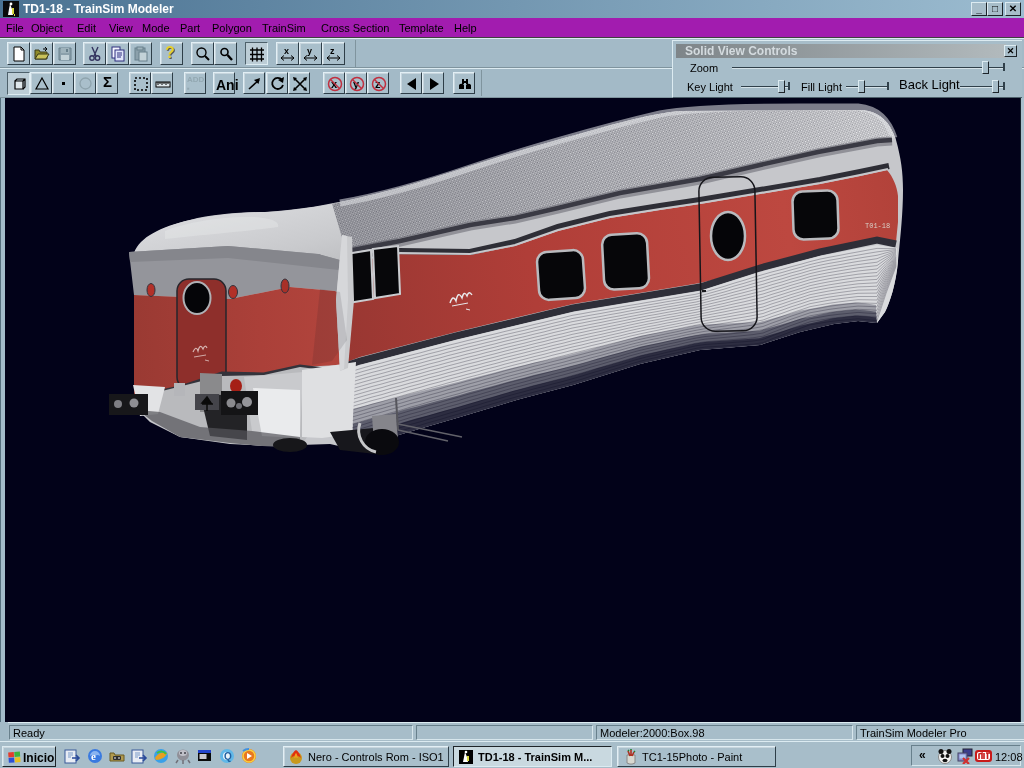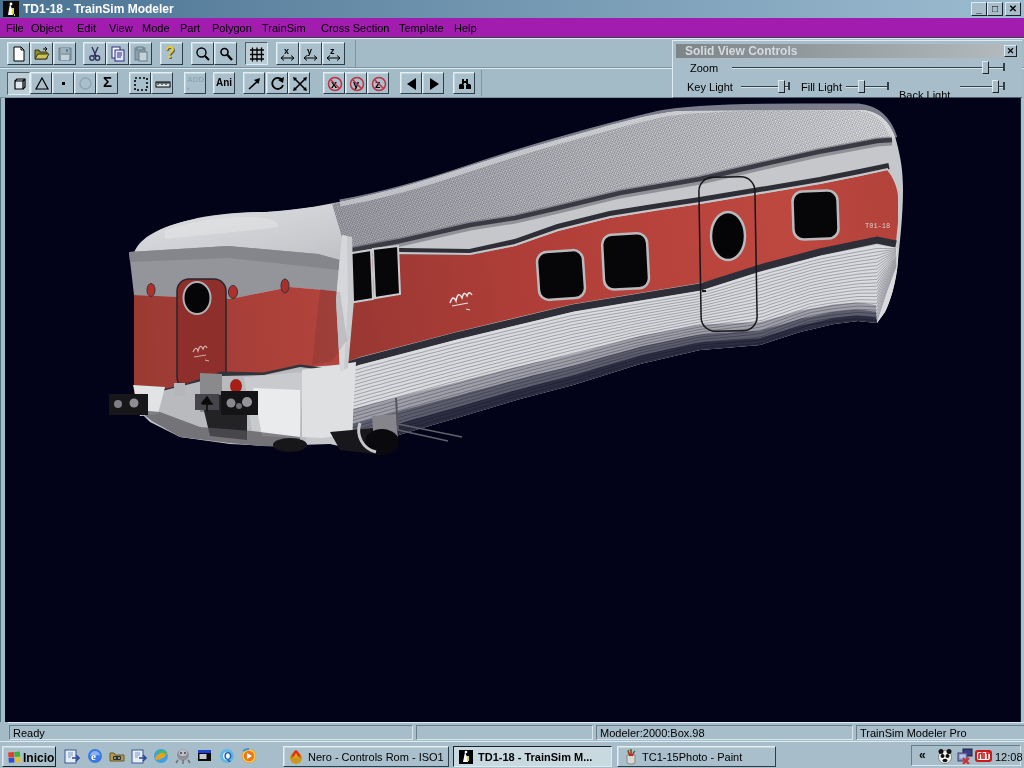--- a/index.html
+++ b/index.html
@@ -172,21 +172,21 @@
 <span class="tb2 raised" style="left:151px;top:34px;">
         <svg class="ticon" width="16" height="16">
           <rect x="1" y="6" width="14" height="5" fill="#dde6ea" stroke="#000"></rect>
           <path d="M3 6v3M5 6v2M7 6v3M9 6v2M11 6v3M13 6v2" stroke="#000"></path>
         </svg>
       </span>
 <span class="tb2 raised" style="left:184px;top:34px;">
         <span style="position:absolute;left:2px;top:2px;font-size:8px;font-weight:bold;color:#93a8b2;">ADD<br>▪</span>
       </span>
 <span class="tb2 raised" style="left:213px;top:34px;">
-        <span style="position:absolute;left:2px;top:4px;font-size:10px;font-weight:bold;color:#000;text-align:right;">Ani</span>
+        <span style="position:absolute;left:2px;top:4px;font-size:14px;font-weight:bold;color:#000;text-align:right;">Ani</span>
       </span>
 <span class="tb2 raised" style="left:243px;top:34px;">
         <svg class="ticon" width="16" height="16">
           <path d="M2 13L12 4" stroke="#000" stroke-width="1.6"></path>
           <path d="M13 2l-1.5 6L7 4z" fill="#000"></path>
         </svg>
       </span>
 <span class="tb2 raised" style="left:266px;top:34px;">
         <svg class="ticon" width="16" height="16">
           <path d="M12 4A5.5 5.5 0 1 0 13 9" fill="none" stroke="#000" stroke-width="1.8"></path>
@@ -248,21 +248,21 @@
           <span style="position:absolute;inset:0;background:#a7bdc9;border-top:1px solid #dcebf1;border-left:1px solid #dcebf1;border-right:1px solid #1d2429;border-bottom:1px solid #1d2429;"></span>
         </span>
 <span class="abs" style="left:14px;top:40px;font-size:11px;">Key Light</span>
 <div class="abs" style="left:68px;top:45px;width:48px;height:2px;background:#30404a;border-bottom:1px solid #d5e2e8;"></div>
         <div class="abs" style="left:115px;top:41px;width:2px;height:8px;background:#30404a;"></div>
 <span class="abs" style="left:105px;top:39px;width:7px;height:13px;background:#a7bdc9;border-top:1px solid #dcebf1;border-left:1px solid #dcebf1;border-right:1px solid #1d2429;border-bottom:1px solid #1d2429;"></span>
 <span class="abs" style="left:128px;top:40px;font-size:11px;">Fill Light</span>
 <div class="abs" style="left:173px;top:45px;width:42px;height:2px;background:#30404a;border-bottom:1px solid #d5e2e8;"></div>
         <div class="abs" style="left:214px;top:41px;width:2px;height:8px;background:#30404a;"></div>
 <span class="abs" style="left:185px;top:39px;width:7px;height:13px;background:#a7bdc9;border-top:1px solid #dcebf1;border-left:1px solid #dcebf1;border-right:1px solid #1d2429;border-bottom:1px solid #1d2429;"></span>
-<span class="abs" style="left:226px;top:48px;font-size:11px;">Back Light</span>
+<span class="abs" style="left:226px;top:36px;font-size:13px;">Back Light</span>
 <div class="abs" style="left:287px;top:45px;width:44px;height:2px;background:#30404a;border-bottom:1px solid #d5e2e8;"></div>
         <div class="abs" style="left:330px;top:41px;width:2px;height:8px;background:#30404a;"></div>
 <span class="abs" style="left:319px;top:39px;width:7px;height:13px;background:#a7bdc9;border-top:1px solid #dcebf1;border-left:1px solid #dcebf1;border-right:1px solid #1d2429;border-bottom:1px solid #1d2429;"></span>
 </div>
 </div>
 <div class="abs" id="viewport">
 <div class="abs" style="left:0;top:0;width:1px;height:624px;background:#56707e;"></div>
 <div class="abs" style="left:1px;top:0;width:4px;height:624px;background:#a3bcca;"></div>
 <div class="abs" style="left:1020px;top:0;width:1px;height:624px;background:#16222c;"></div>
 <div class="abs" style="left:1021px;top:0;width:3px;height:624px;background:#a9c0cd;"></div>

